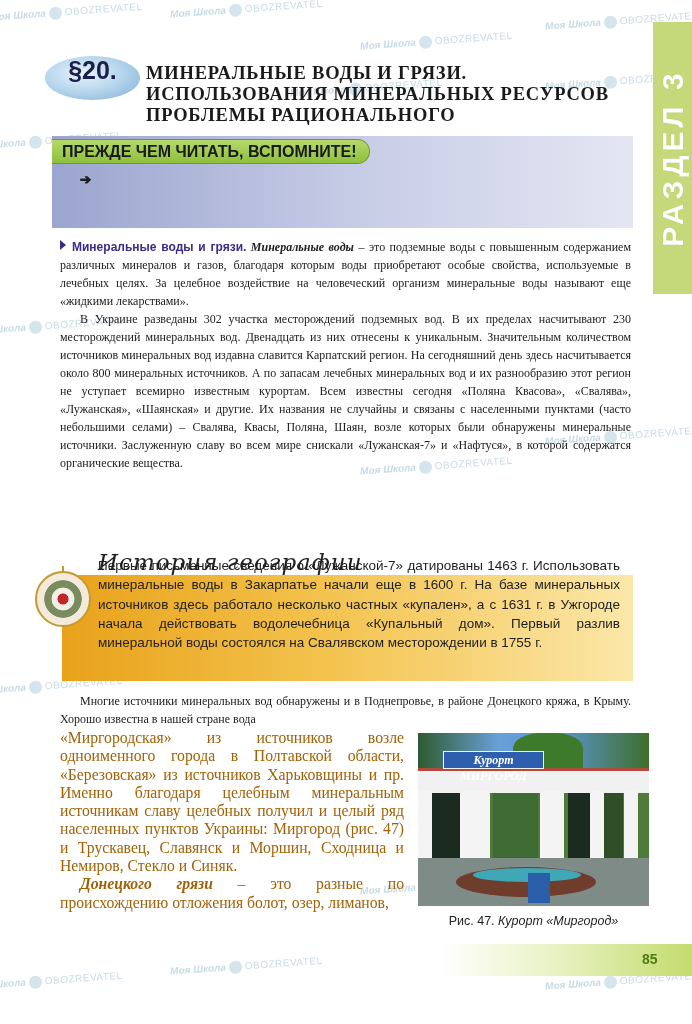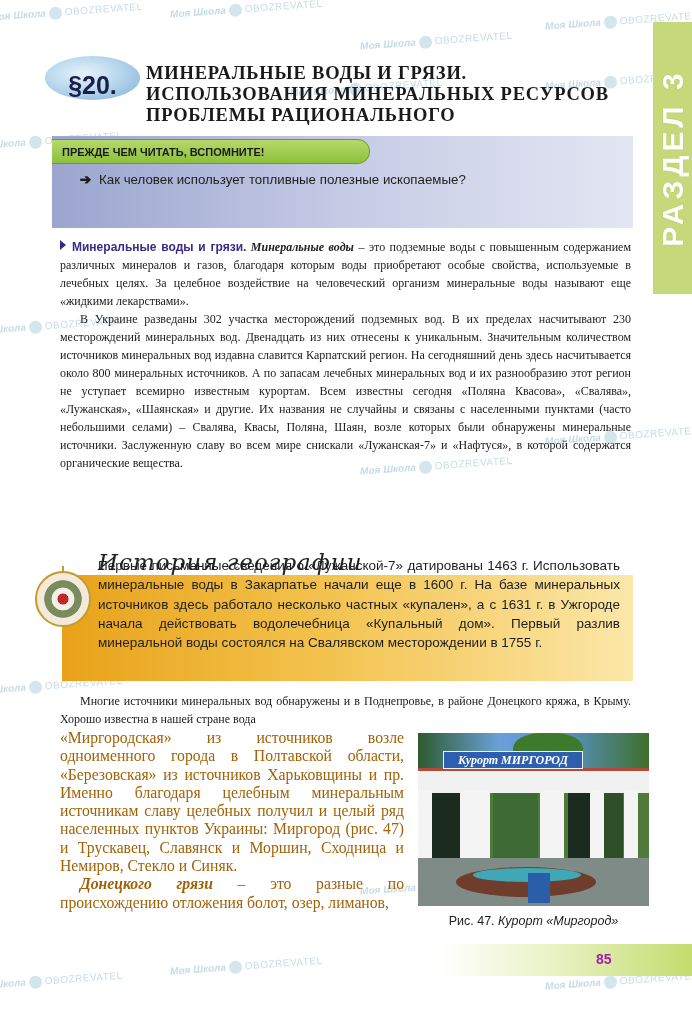--- a/index.html
+++ b/index.html
@@ -10,29 +10,29 @@
   .wm { position: absolute; font-family: "Liberation Sans", sans-serif; font-size: 10px; color: #c7dbe6; white-space: nowrap; pointer-events: none; transform: rotate(-4deg); }
   .wm .ms { font-style: italic; font-weight: bold; }
   .wm .circ { display: inline-block; width: 13px; height: 13px; border-radius: 50%; background: #d4e5ee; vertical-align: middle; margin: 0 3px; }
   .wm .oz { letter-spacing: 0.5px; }
 
   
   .side-tab { position: absolute; left: 653px; top: 22px; width: 39px; height: 272px; background: #c6d97a; }
   .side-tab .label { position: absolute; left: 50%; top: 50%; transform: translate(-50%, -50%) rotate(-90deg); white-space: nowrap; font-family: "Liberation Sans", sans-serif; font-weight: bold; font-size: 30px; letter-spacing: 4px; color: #ffffff; text-shadow: 0 0 1px #9fb845; }
 
   
-  .para-badge { position: absolute; left: 45px; top: 56px; width: 95px; height: 44px; border-radius: 50%; background: radial-gradient(ellipse at 40% 40%, #e8f3fb 0%, #b9d8ee 45%, #7eaed6 100%); display: flex; align-items: flex-end; justify-content: center; }
+  .para-badge { position: absolute; left: 45px; top: 56px; width: 95px; height: 44px; border-radius: 50%; background: radial-gradient(ellipse at 40% 40%, #e8f3fb 0%, #b9d8ee 45%, #7eaed6 100%); display: flex; align-items: flex-start; justify-content: center; }
   .para-badge span { font-family: "Liberation Sans", sans-serif; font-weight: bold; font-size: 25px; color: #1b1f4a; }
   .title { position: absolute; left: 146px; top: 63px; width: 500px; font-family: "Liberation Serif", serif; font-weight: bold; font-size: 18.5px; line-height: 21px; letter-spacing: 0.8px; color: #1a1a1a; }
   .title div { white-space: nowrap; }
 
   
   .recall { position: absolute; left: 52px; top: 136px; width: 581px; height: 92px; background: linear-gradient(90deg, #9ba5cf 0%, #c9cee7 55%, #e3e6f2 100%); }
   .recall-head { position: absolute; left: 52px; top: 139px; width: 318px; height: 25px; background: linear-gradient(180deg, #b6d96a 0%, #8dc03b 100%); border-radius: 0 14px 14px 0; border: 1px solid #6e9b28; border-left: none; display: flex; align-items: center; padding-left: 10px; }
-  .recall-head span { font-family: "Liberation Sans", sans-serif; font-weight: bold; font-size: 11px; color: #1a1a1a; }
+  .recall-head span { font-family: "Liberation Sans", sans-serif; font-weight: bold; font-size: 16px; color: #1a1a1a; }
   .recall ul { list-style: none; position: absolute; left: 28px; top: 35px; right: 14px; font-family: "Liberation Sans", sans-serif; font-size: 13.3px; line-height: 17px; color: #1e1e1e; }
   .recall li { position: relative; padding-left: 19px; text-align: justify; }
   .recall li .arrow { position: absolute; left: 0; top: 0; font-weight: bold; }
 
   
   .body-text { position: absolute; left: 60px; width: 571px; font-family: "Liberation Serif", serif; font-size: 12px; line-height: 18px; text-align: justify; color: #202020; }
   .body-text p { text-indent: 20px; }
   .subhead { font-family: "Liberation Sans", sans-serif; font-weight: bold; color: #3a2a8a; }
   .bullet-mark { display: inline-block; width: 0; height: 0; border-top: 5px solid transparent; border-bottom: 5px solid transparent; border-left: 6px solid #3a2a8a; margin: 0 6px 0 -10px; vertical-align: 1px; }
   .term { font-weight: bold; font-style: italic; }
@@ -42,38 +42,38 @@
   .hist-box { position: absolute; left: 62px; top: 575px; width: 571px; height: 106px; background: linear-gradient(90deg, #e8a21a 0%, #f3c24c 45%, #fbe7a9 100%); }
   .hist-text { position: absolute; left: 98px; top: 556px; width: 522px; font-family: "Liberation Sans", sans-serif; font-size: 13.5px; line-height: 19.3px; text-align: justify; color: #1e1e1e; }
   .compass { position: absolute; left: 35px; top: 571px; width: 56px; height: 56px; border-radius: 50%; background: radial-gradient(circle, #c0262a 0 14%, #f2f0e6 16% 30%, #7a8c5e 32% 50%, #f3eadc 52% 74%, #d9b45a 76% 100%); border: 2px solid #c49a2f; }
   .compass::before { content: ""; position: absolute; left: 50%; top: -7px; width: 2px; height: 7px; background: #c49a2f; transform: translateX(-50%); }
 
   
   .photo { position: absolute; left: 418px; top: 733px; width: 231px; height: 173px; overflow: hidden; background: #4f7a3a; }
   .photo .sky { position: absolute; left: 0; top: 0; width: 100%; height: 55px; background: linear-gradient(90deg, #2e5b2e 0%, #6aa0d8 35%, #5b95d4 60%, #3e6f2a 100%); }
   .photo .trees { position: absolute; left: 95px; top: 0; width: 70px; height: 38px; border-radius: 40% 40% 10% 10%; background: #3e7a2c; }
   .photo .roof { position: absolute; left: 0; top: 35px; width: 100%; height: 25px; background: #f1f1f1; border-top: 3px solid #b04a3a; }
-  .photo .sign { position: absolute; left: 25px; top: 18px; width: 140px; height: 18px; background: #2d5fae; border: 1px solid #f2f2f2; color: #fff; font-family: "Liberation Serif", serif; font-size: 12px; line-height: 16px; text-align: center; font-style: italic; font-weight: bold; }
+  .photo .sign { position: absolute; left: 25px; top: 18px; width: 101px; height: 18px; background: #2d5fae; border: 1px solid #f2f2f2; color: #fff; font-family: "Liberation Serif", serif; font-size: 12px; line-height: 16px; text-align: center; font-style: italic; font-weight: bold; }
   .photo .col { position: absolute; top: 58px; width: 14px; height: 70px; background: #f4f4f4; }
   .photo .dark { position: absolute; top: 60px; height: 66px; background: #1c2b1f; }
   .photo .ground { position: absolute; left: 0; top: 125px; width: 100%; height: 48px; background: #7e8b86; }
   .photo .fountain { position: absolute; left: 38px; top: 134px; width: 140px; height: 30px; border-radius: 50%; background: #6f3d2c; }
   .photo .water { position: absolute; left: 55px; top: 135px; width: 108px; height: 14px; border-radius: 50%; background: #3fa7b5; }
   .photo .stand { position: absolute; left: 110px; top: 140px; width: 22px; height: 30px; background: #2b5ea8; }
   .caption { position: absolute; left: 418px; top: 914px; width: 231px; text-align: center; font-family: "Liberation Sans", sans-serif; font-size: 12.5px; color: #1e1e1e; }
   .caption i { font-style: italic; }
 
   
   .wrap-text { position: absolute; left: 60px; top: 729px; width: 344px; font-family: "Liberation Serif", serif; font-size: 15.7px; line-height: 18.3px; text-align: justify; color: #a16207; }
   .wrap-text p { text-indent: 0; }
   .wrap-text p.ind { text-indent: 20px; }
 
   
   .footer-bar { position: absolute; left: 440px; top: 944px; width: 252px; height: 32px; background: linear-gradient(90deg, #ffffff 0%, #e9f2c4 45%, #c3dc6e 100%); }
-  .page-num { position: absolute; left: 596px; top: 951px; font-family: "Liberation Sans", sans-serif; font-weight: bold; font-size: 14px; color: #a21caf; }
+  .page-num { position: absolute; left: 642px; top: 951px; font-family: "Liberation Sans", sans-serif; font-weight: bold; font-size: 14px; color: #4d7c0f; }
 </style>
 </head>
 <body>
 
 <div class="wm" style="left:-10px;top:6px;"><span class="ms">Моя Школа</span><span class="circ"></span><span class="oz">OBOZREVATEL</span></div>
 <div class="wm" style="left:170px;top:3px;"><span class="ms">Моя Школа</span><span class="circ"></span><span class="oz">OBOZREVATEL</span></div>
 <div class="wm" style="left:545px;top:15px;"><span class="ms">Моя Школа</span><span class="circ"></span><span class="oz">OBOZREVATEL</span></div>
 <div class="wm" style="left:360px;top:35px;"><span class="ms">Моя Школа</span><span class="circ"></span><span class="oz">OBOZREVATEL</span></div>
 <div class="wm" style="left:290px;top:82px;"><span class="ms">Моя Школа</span><span class="circ"></span><span class="oz">OBOZREVATEL</span></div>
 <div class="wm" style="left:-30px;top:135px;"><span class="ms">Моя Школа</span><span class="circ"></span><span class="oz">OBOZREVATEL</span></div>
@@ -96,21 +96,21 @@
 </div>
 <div class="title">
   <div>МИНЕРАЛЬНЫЕ ВОДЫ И ГРЯЗИ.</div>
   <div>ИСПОЛЬЗОВАНИЯ МИНЕРАЛЬНЫХ РЕСУРСОВ</div>
   <div>ПРОБЛЕМЫ РАЦИОНАЛЬНОГО</div>
 </div>
 
 <div class="recall">
   <ul>
     <li><span class="arrow">➔</span></li>
-    <li><span class="arrow">➔</span><span>Как человек использует топливные полезные ископаемые?</span></li>
+    <li><span class="arrow">➔</span></li>
   </ul>
 </div>
 <div class="recall-head">
   <span>ПРЕЖДЕ ЧЕМ ЧИТАТЬ, ВСПОМНИТЕ!</span>
 </div>
 
 <div class="body-text" style="top:238px;">
   <p style="text-indent:0;"><span class="bullet-mark" style="margin-left:0;"></span><span class="subhead">Минеральные воды и грязи.</span> <span class="term">Минеральные воды</span><span> – это подземные воды с повышенным содержанием различных минералов и газов, благодаря которым воды приобретают особые свойства, используемые в лечебных целях. За целебное воздействие на человеческий организм минеральные воды называют еще «жидкими лекарствами».</span></p>
   <p>В Украине разведаны 302 участка месторождений подземных вод. В их пределах насчитывают 230 месторождений минеральных вод. Двенадцать из них отнесены к уникальным. Значительным количеством источников минеральных вод издавна славится Карпатский регион. На сегодняшний день здесь насчитывается около 800 минеральных источников. А по запасам лечебных минеральных вод и их разнообразию этот регион не уступает всемирно известным курортам. Всем известны сегодня «Поляна Квасова», «Свалява», «Лужанская», «Шаянская» и другие. Их названия не случайны и связаны с населенными пунктами (часто небольшими селами) – Свалява, Квасы, Поляна, Шаян, возле которых были обнаружены минеральные источники. Заслуженную славу во всем мире снискали «Лужанская-7» и «Нафтуся», в которой содержатся органические вещества.</p>
 </div>

